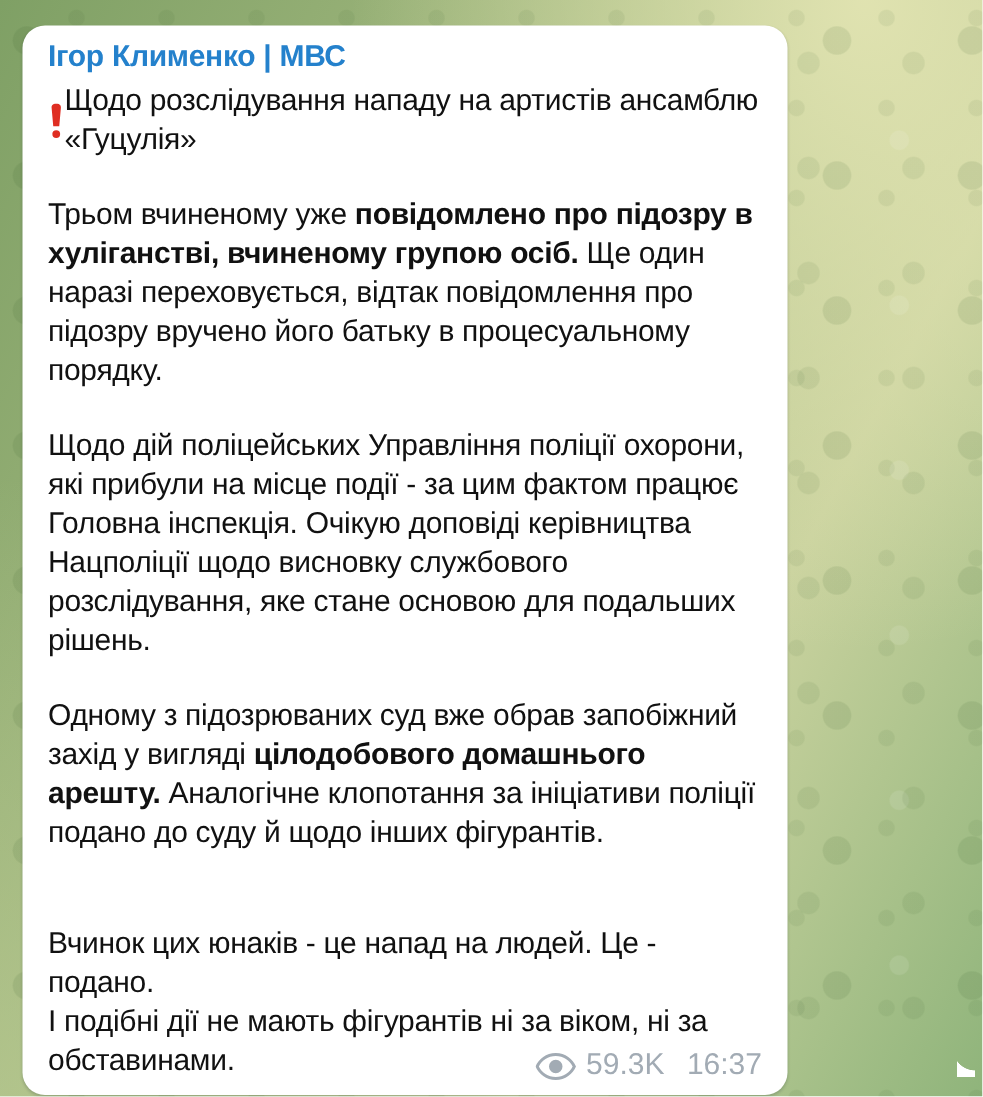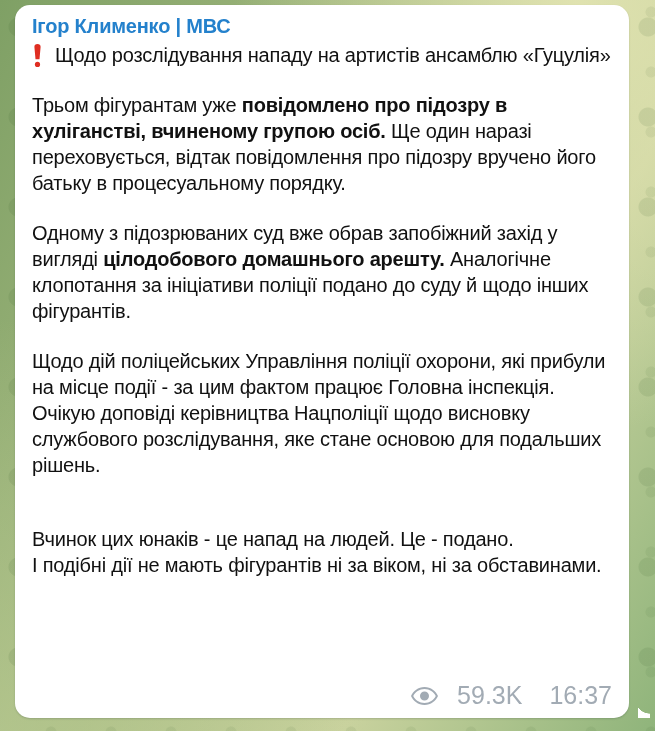--- a/index.html
+++ b/index.html
@@ -34,22 +34,22 @@
     background-image:
       radial-gradient(circle at 20% 30%, rgba(40,80,30,0.10) 0 9px, transparent 10px),
       radial-gradient(circle at 70% 60%, rgba(40,80,30,0.08) 0 7px, transparent 8px),
       radial-gradient(circle at 45% 85%, rgba(255,255,255,0.10) 0 6px, transparent 7px),
       radial-gradient(circle at 85% 20%, rgba(40,80,30,0.07) 0 5px, transparent 6px);
     background-size: 90px 90px, 70px 70px, 110px 110px, 60px 60px;
   }
   .bubble {
     position: absolute;
     left: 15px;
-    top: 5px;
-    width: 614px;
+    top: 17px;
+    width: 510px;
     height: 713px;
     background: var(--bubble-bg);
     border-radius: 15px;
     box-shadow: 0 1px 2px rgba(16, 35, 47, 0.18);
     padding: 8px 16px 8px 17px;
     overflow: hidden;
     z-index: 1;
   }
   .bubble-tail {
     position: absolute;
@@ -72,42 +72,41 @@
     color: var(--text-color);
     font-size: 20px;
     line-height: 26px;
     letter-spacing: -0.2px;
   }
   .headline {
     margin-top: 2px;
     margin-bottom: 24px;
     display: flex;
     align-items: center;
-    gap: 12px;
+    gap: 0;
   }
   .excl-icon {
     flex: 0 0 auto;
     width: 11px;
     height: 23px;
     display: inline-block;
   }
   .excl-icon svg { display: block; width: 100%; height: 100%; }
   .para + .para { margin-top: 24px; }
   .para.double-gap { margin-top: 48px; }
   .bold { font-weight: 700; }
   .meta {
     position: absolute;
     right: 17px;
     bottom: 8px;
     display: flex;
     align-items: center;
     color: var(--meta-gray);
-    font-size: 25px;
+    font-size: 20px;
     letter-spacing: 0;
-    gap: 12px;
   }
   .eye-icon {
     width: 27px;
     height: 18px;
     margin-right: 7px;
     display: inline-block;
   }
   .eye-icon svg { display: block; width: 100%; height: 100%; fill: var(--meta-gray); }
   .views { margin-right: 15px; }
 </style>
@@ -125,23 +124,23 @@
     <div class="headline">
       <span class="excl-icon">
         <svg viewBox="0 0 11 23" xmlns="http://www.w3.org/2000/svg">
           <path fill="#df2e22" d="M5.5 0C3.6 0 2.2 1.2 2.4 2.9l1.1 12.3h4L8.6 2.9C8.8 1.2 7.4 0 5.5 0z"></path>
           <circle fill="#df2e22" cx="5.5" cy="20.4" r="2.6"></circle>
         </svg>
       </span>
       <span>Щодо розслідування нападу на артистів ансамблю «Гуцулія»</span>
     </div>
 
-      <div class="para"><span>Трьом фігурантам уже </span><span class="bold">повідомлено про підозру в хуліганстві, вчиненому групою осіб.</span><span> Ще один наразі переховується, відтак повідомлення про підозру вручено його батьку в процесуальному порядку.</span></div>
+      <div class="para"><span>Трьом вчиненому уже </span><span class="bold">повідомлено про підозру в хуліганстві, вчиненому групою осіб.</span><span> Ще один наразі переховується, відтак повідомлення про підозру вручено його батьку в процесуальному порядку.</span></div>
+      <div class="para"><span>Щодо дій поліцейських Управління поліції охорони, які прибули на місце події - за цим фактом працює Головна інспекція. Очікую доповіді керівництва Нацполіції щодо висновку службового розслідування, яке стане основою для подальших рішень.</span></div>
       <div class="para"><span>Одному з підозрюваних суд вже обрав запобіжний захід у вигляді </span><span class="bold">цілодобового домашнього арешту.</span><span> Аналогічне клопотання за ініціативи поліції подано до суду й щодо інших фігурантів.</span></div>
-      <div class="para"><span>Щодо дій поліцейських Управління поліції охорони, які прибули на місце події - за цим фактом працює Головна інспекція. Очікую доповіді керівництва Нацполіції щодо висновку службового розслідування, яке стане основою для подальших рішень.</span></div>
       <div class="para double-gap"><span>Вчинок цих юнаків - це напад на людей. Це - подано.</span><br><span>І подібні дії не мають фігурантів ні за віком, ні за обставинами.</span></div>
     </div>
 
   <div class="meta">
     <span class="eye-icon">
       <svg viewBox="0 0 24 16" xmlns="http://www.w3.org/2000/svg">
         <path fill-rule="evenodd" d="M12 0C6.3 0 1.9 3.7 0 8c1.9 4.3 6.3 8 12 8s10.1-3.7 12-8c-1.9-4.3-6.3-8-12-8zm0 14.2C7.5 14.2 3.7 11.6 2 8c1.7-3.6 5.5-6.2 10-6.2S20.3 4.4 22 8c-1.7 3.6-5.5 6.2-10 6.2zM12 4a4 4 0 1 0 0 8 4 4 0 0 0 0-8z"></path>
       </svg>
     </span>
     <span class="views">59.3K</span>

